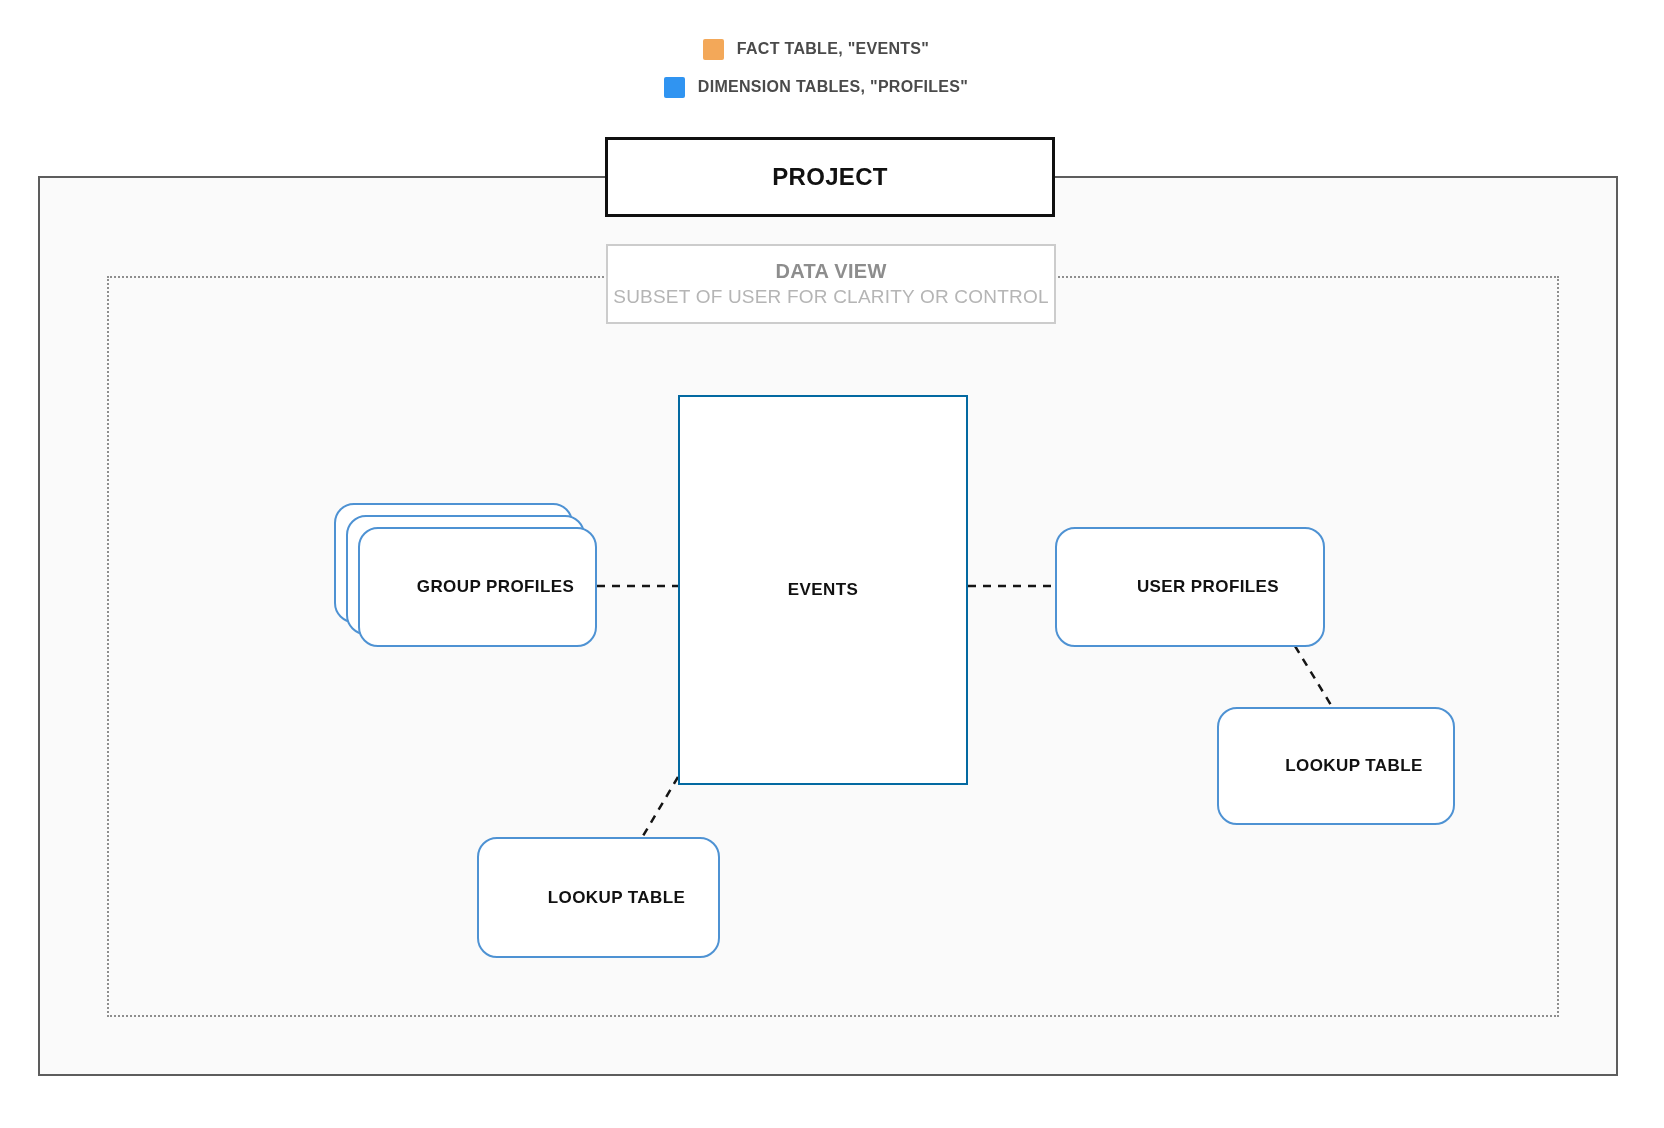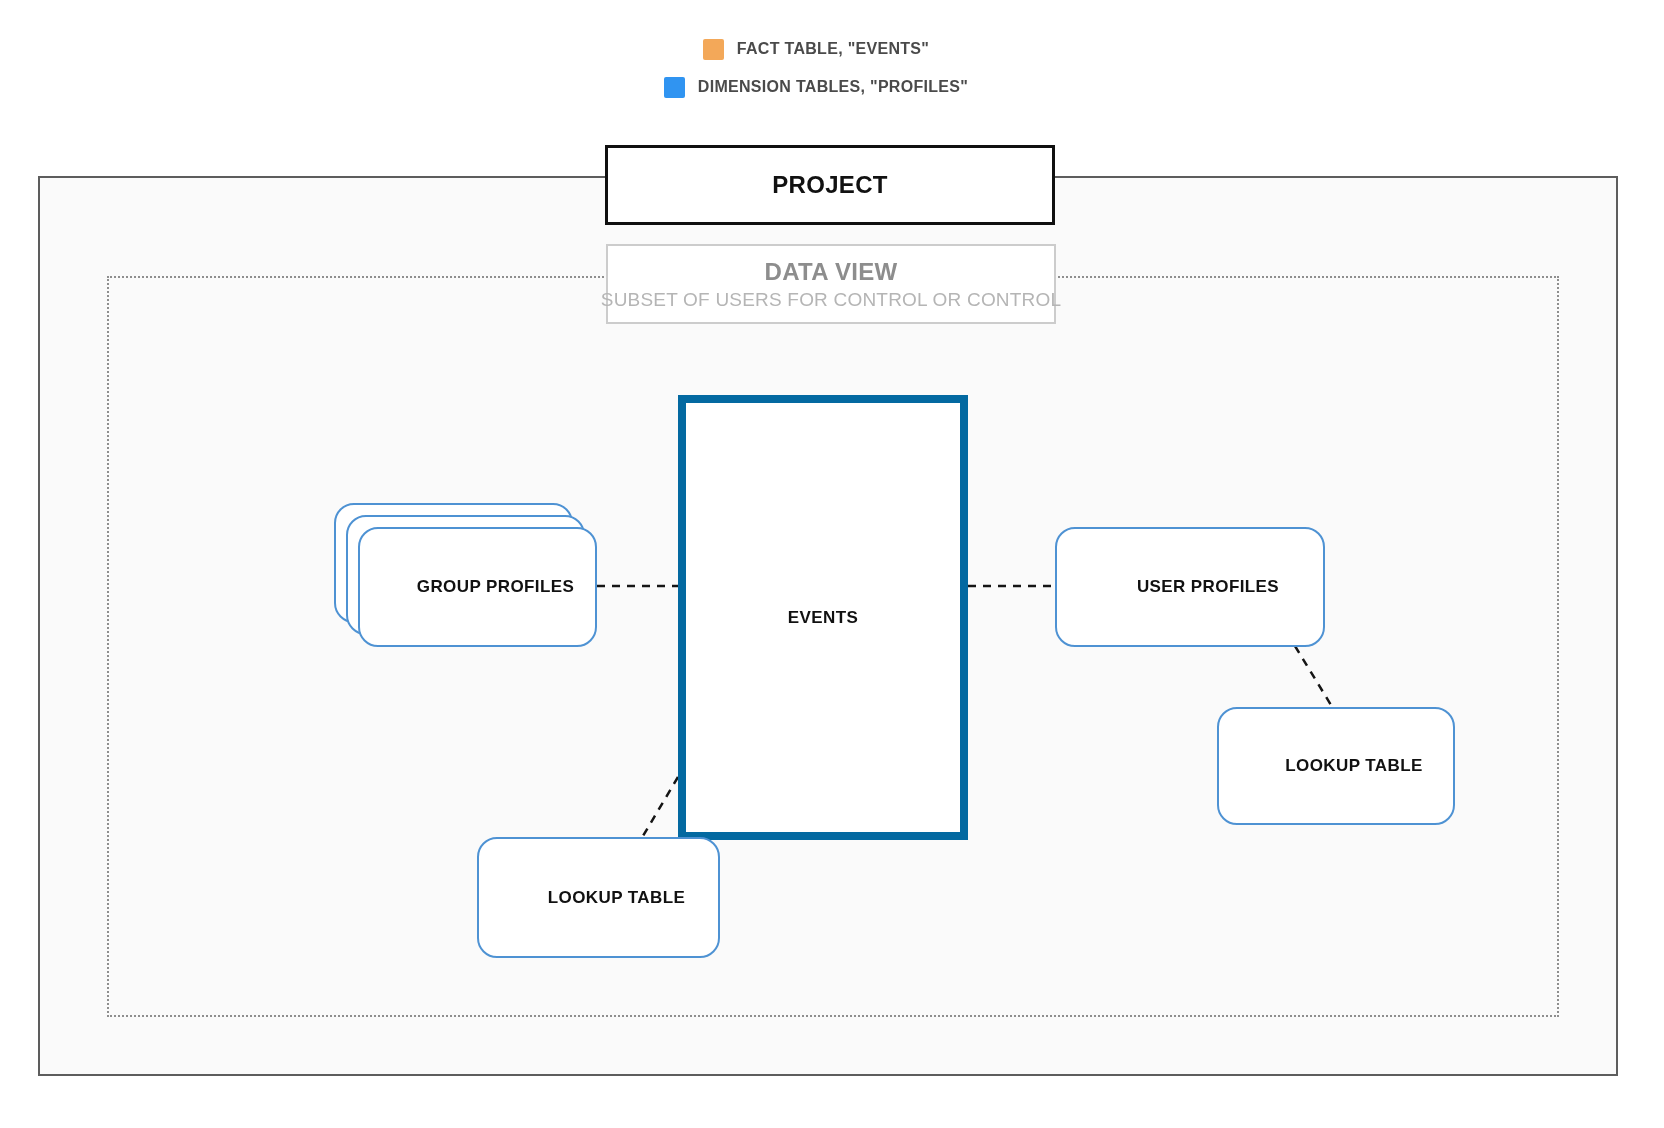--- a/index.html
+++ b/index.html
@@ -68,31 +68,31 @@
     background: #ffffff;
     display: flex;
     flex-direction: column;
     align-items: center;
     justify-content: center;
     gap: 3px;
     z-index: 4;
     white-space: nowrap;
   }
   .project-box {
-    left: 605px; top: 145px;
+    left: 605px; top: 137px;
     border: 3px solid #101010;
   }
   .project-box .hb-title { font-size: 24px; font-weight: bold; color: #111111; letter-spacing: 0.3px; }
   .project-box .hb-subtitle { font-size: 19px; color: #3c3c3c; letter-spacing: 0.2px; }
 
   .dataview-box {
     left: 606px; top: 244px;
     border: 2px solid #cccccc;
   }
-  .dataview-box .hb-title { font-size: 24px; font-weight: bold; color: #8d8d8d; letter-spacing: 0.3px; }
+  .dataview-box .hb-title { font-size: 20px; font-weight: bold; color: #8d8d8d; letter-spacing: 0.3px; }
   .dataview-box .hb-subtitle { font-size: 19px; color: #b5b5b5; letter-spacing: 0.2px; }
 
   
   .connectors {
     position: absolute;
     left: 0; top: 0;
     width: 1664px; height: 1128px;
     z-index: 3;
     pointer-events: none;
   }
@@ -106,22 +106,22 @@
     justify-content: center;
     font-size: 17px;
     font-weight: bold;
     color: #111111;
     letter-spacing: 0.4px;
     z-index: 4;
     white-space: nowrap;
   }
   .node-fact {
     left: 678px; top: 395px;
-    width: 290px; height: 445px;
-    border: 8px solid #0369a1;
+    width: 290px; height: 390px;
+    border: 2px solid #0369a1;
   }
   .node-dim {
     border: 2px solid #4e92d3;
     border-radius: 20px;
     padding-left: 36px;
   }
   .group-front  { left: 358px; top: 527px; width: 239px; height: 120px; }
   .group-mid    { left: 346px; top: 515px; width: 239px; height: 120px; }
   .group-back   { left: 334px; top: 503px; width: 239px; height: 120px; }
   .user-profiles   { left: 1055px; top: 527px; width: 270px; height: 120px; }
@@ -147,21 +147,21 @@
   <div class="outer-rect"></div>
 
   <div class="dotted-rect"></div>
 
   <div class="header-box project-box">
     <div class="hb-title">PROJECT</div>
   </div>
 
   <div class="header-box dataview-box">
     <div class="hb-title">DATA VIEW</div>
-    <div class="hb-subtitle">SUBSET OF USERS FOR CONTROL OR CONTROL</div>
+    <div class="hb-subtitle">SUBSET OF USER FOR CLARITY OR CONTROL</div>
   </div>
 
   <svg class="connectors" viewBox="0 0 1664 1128" xmlns="http://www.w3.org/2000/svg">
     <line x1="597" y1="586" x2="678" y2="586" stroke="#151515" stroke-width="2.5" stroke-dasharray="8 7"></line>
     <line x1="968" y1="586" x2="1055" y2="586" stroke="#151515" stroke-width="2.5" stroke-dasharray="8 7"></line>
     <line x1="1295" y1="646" x2="1331" y2="705" stroke="#151515" stroke-width="2.5" stroke-dasharray="8 7"></line>
     <line x1="678" y1="777" x2="643" y2="836" stroke="#151515" stroke-width="2.5" stroke-dasharray="8 7"></line>
   </svg>
 
   <div class="node node-fact">

